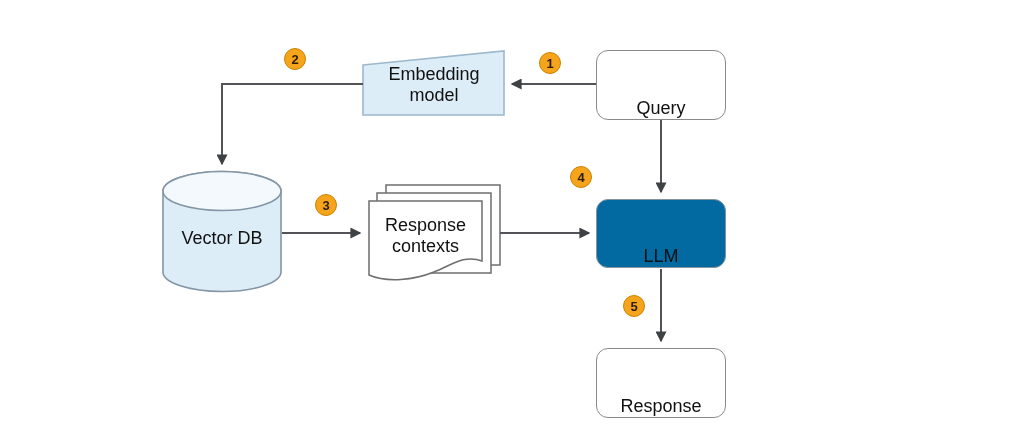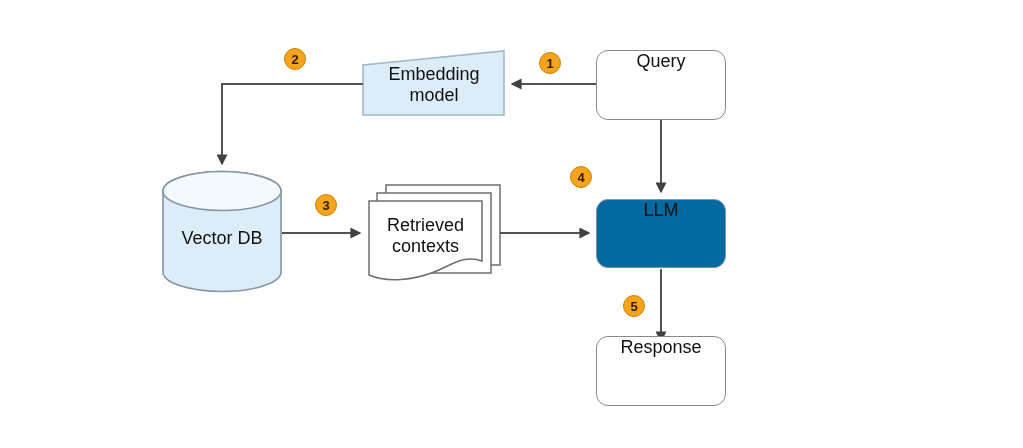--- a/index.html
+++ b/index.html
@@ -2,21 +2,21 @@
 <html><head>
 <meta charset="utf-8">
 <style>
   html,body{margin:0;padding:0;background:#fff;}
   .canvas{
     position:relative;width:1023px;height:448px;background:#ffffff;
     font-family:"Liberation Sans",sans-serif;color:#111;overflow:hidden;
   }
   .layer{position:absolute;left:0;top:0;width:1023px;height:448px;}
   .box{
-    position:absolute;display:flex;align-items:flex-start;justify-content:center;
+    position:absolute;display:flex;align-items:flex-end;justify-content:center;
     box-sizing:border-box;border:1.6px solid #8a8a8a;border-radius:12px;
     background:#ffffff;font-size:18px;line-height:21px;text-align:center;
   }
   .box.blue{background:#0369a1;border-color:#84939e;}
   .shape-label{
     position:absolute;display:flex;align-items:center;justify-content:center;
     text-align:center;font-size:18px;line-height:21px;color:#111;
   }
   .badge{
     position:absolute;width:22px;height:22px;box-sizing:border-box;
@@ -55,29 +55,29 @@
   </svg>
 
   <div class="box" style="left:596px;top:50px;width:130px;height:70px;">
     <span>Query</span>
   </div>
 
   <div class="box blue" style="left:596px;top:199px;width:130px;height:69px;">
     <span>LLM</span>
   </div>
 
-  <div class="box" style="left:596px;top:336px;width:130px;height:70px;">
+  <div class="box" style="left:596px;top:348px;width:130px;height:70px;">
     <span>Response</span>
   </div>
 
   <div class="shape-label" style="left:163px;top:196px;width:118px;height:84px;">Vector DB</div>
 
   <div class="shape-label" style="left:366px;top:58px;width:136px;height:54px;">Embedding model</div>
 
-  <div class="shape-label" style="left:378px;top:204px;width:95px;height:64px;">Retrieved contexts</div>
+  <div class="shape-label" style="left:378px;top:204px;width:95px;height:64px;">Response contexts</div>
 
   <div class="badge" style="left:539px;top:52px;">
     <span>1</span>
   </div>
   <div class="badge" style="left:284px;top:48px;">
     <span>2</span>
   </div>
   <div class="badge" style="left:315px;top:194px;">
     <span>3</span>
   </div>

